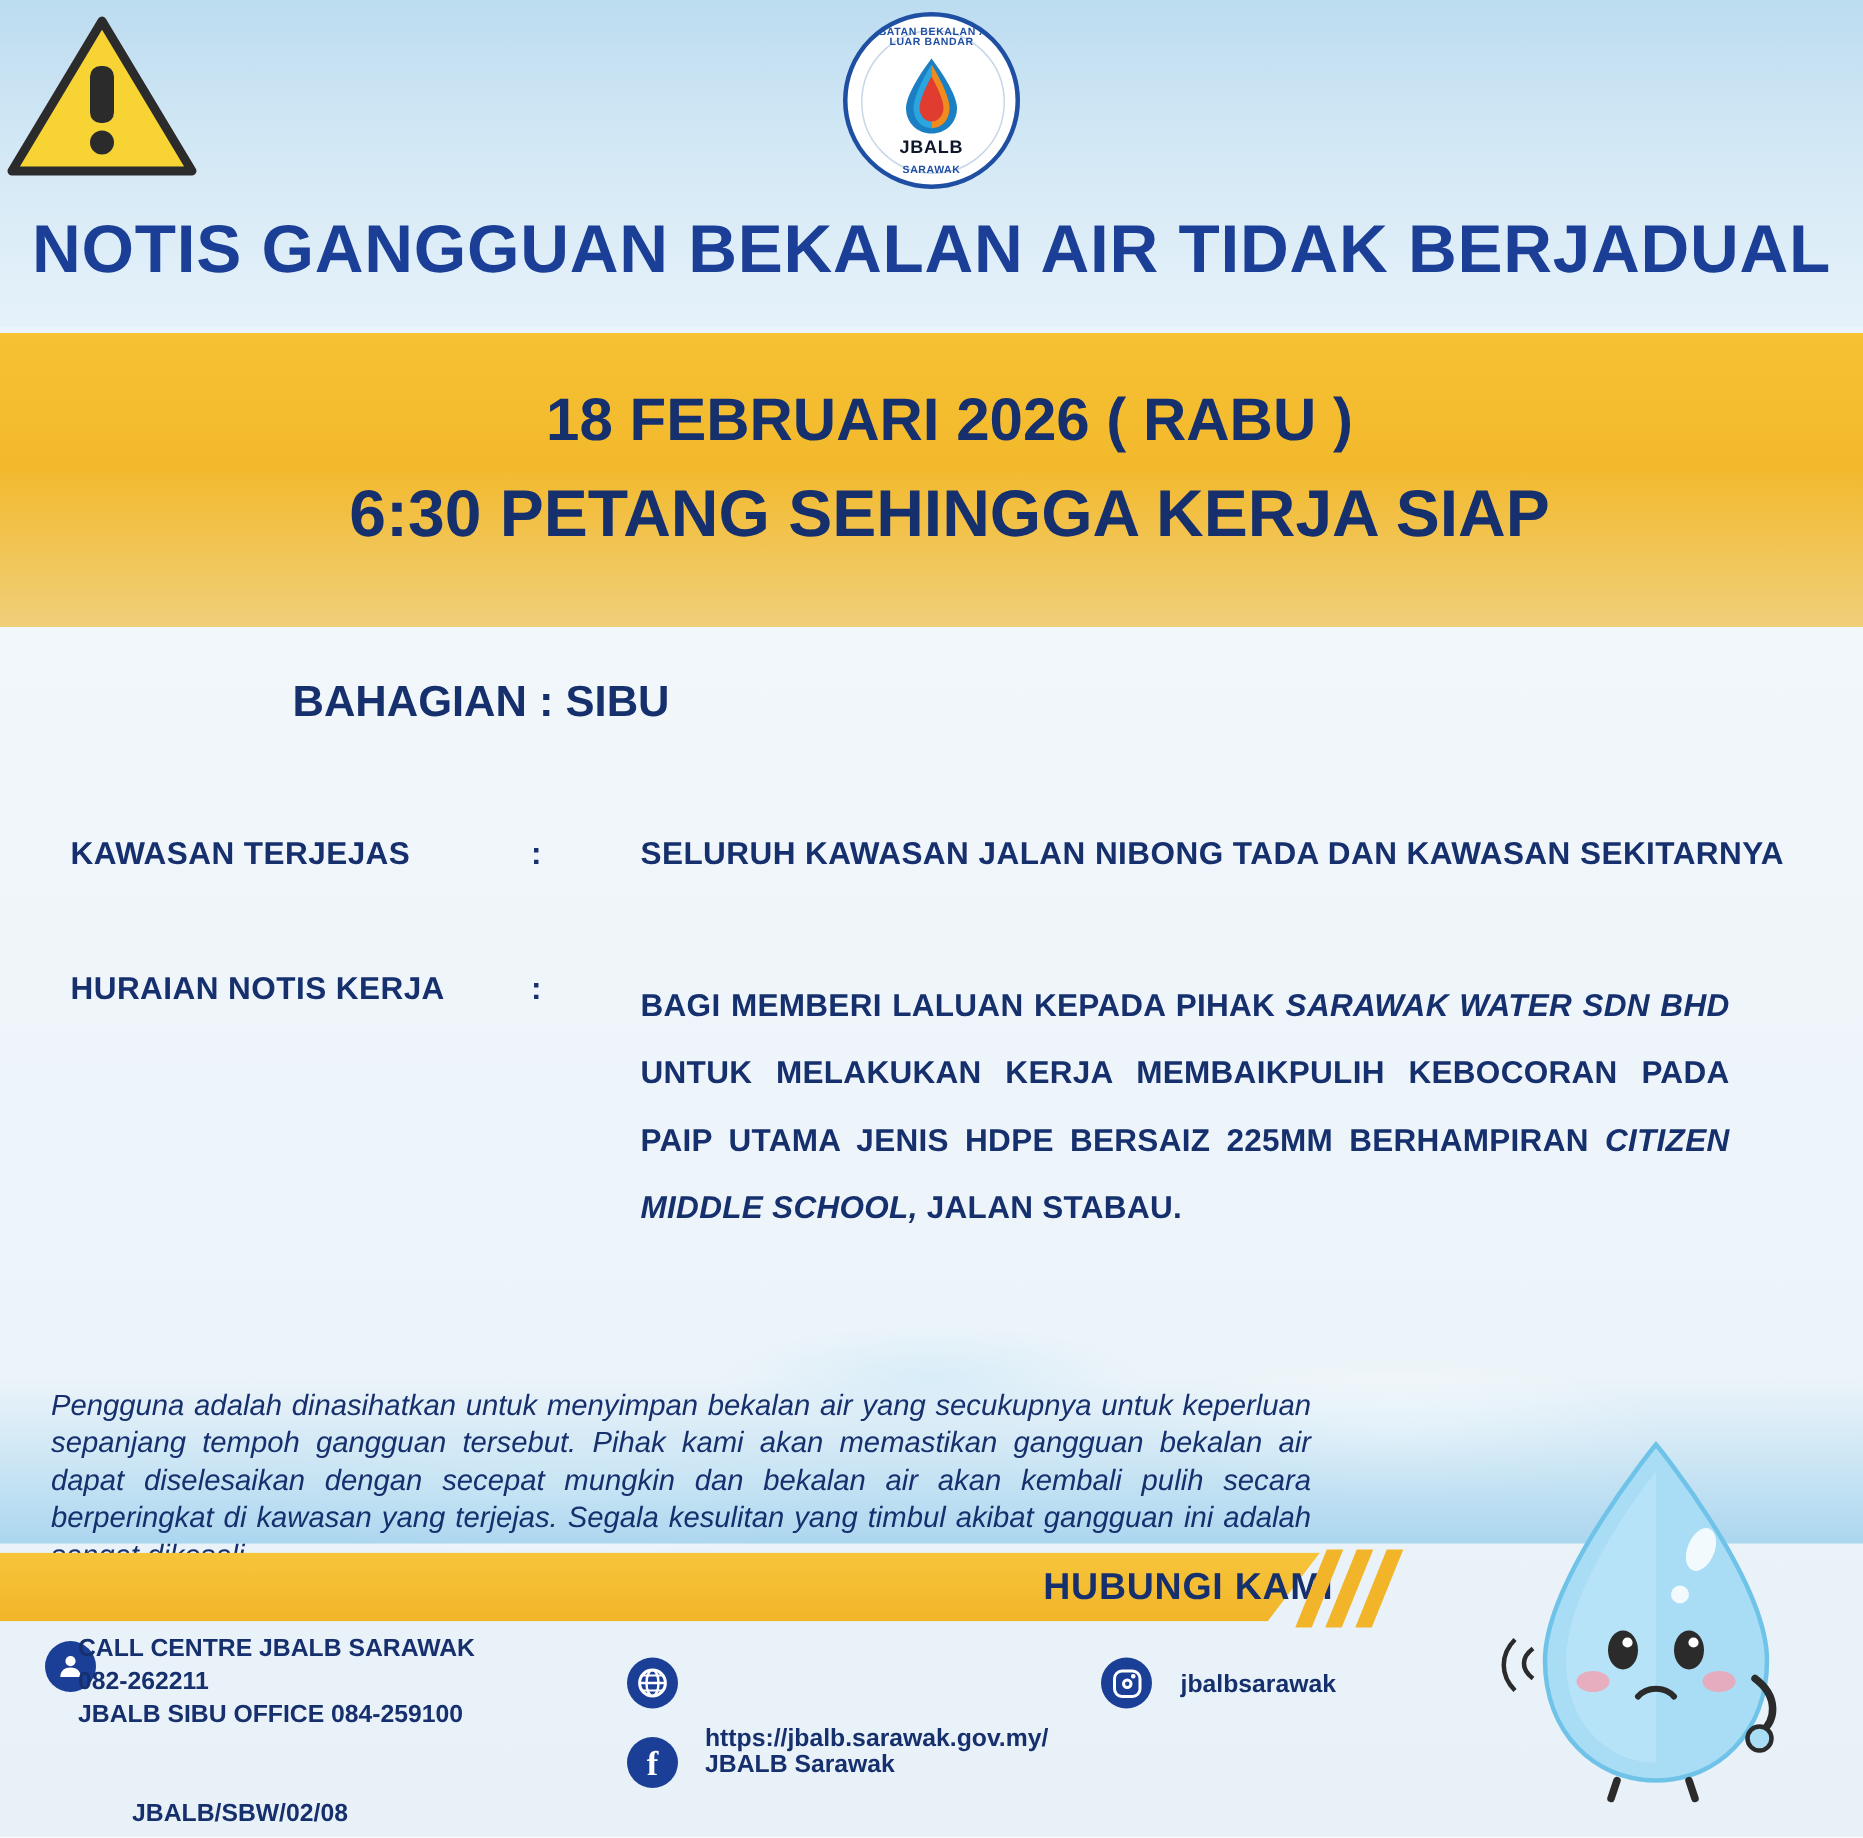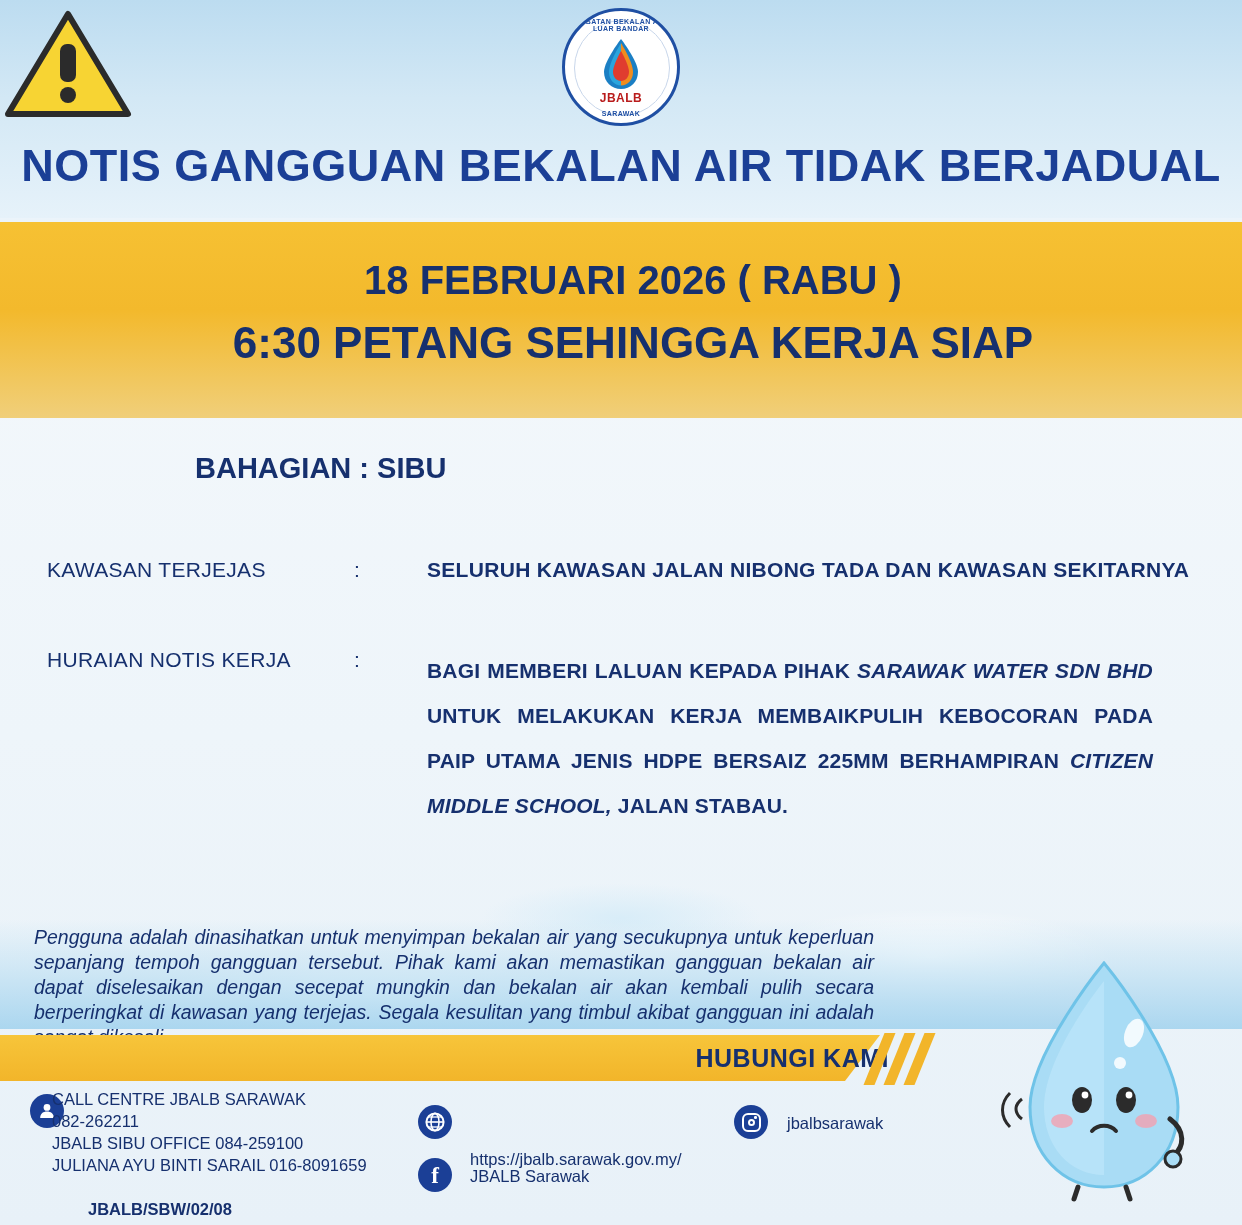--- a/index.html
+++ b/index.html
@@ -72,21 +72,21 @@
   }
   .logo-text-top { top: 7px; }
   .logo-text-bottom { bottom: 6px; }
   .logo-acronym {
     position: absolute;
     left: 0; width: 100%;
     top: 80px;
     text-align: center;
     font-size: 12px;
     font-weight: bold;
-    color: #b91c1c;
+    color: #0f172a;
     letter-spacing: .5px;
   }
 
   
   .main-title {
     position: absolute;
     left: 0; top: 140px;
     width: 100%;
     text-align: center;
     font-size: 45px;
@@ -132,21 +132,21 @@
     position: absolute;
     left: 655px; top: 0;
     font-size: 29px;
     font-weight: bold;
     color: #16306e;
   }
 
   .field {
     position: absolute;
     font-size: 21px;
-    font-weight: normal;
+    font-weight: bold;
     color: #16306e;
     letter-spacing: .3px;
   }
   .label-kawasan { left: 47px; top: 558px; }
   .colon-kawasan { left: 354px; top: 558px; }
   .value-kawasan { left: 427px; top: 558px; font-weight: bold; }
 
   .label-huraian { left: 47px; top: 648px; }
   .colon-huraian { left: 354px; top: 648px; }
   .value-huraian {
@@ -247,21 +247,21 @@
     color: #ffffff;
     display: flex;
     align-items: center;
     justify-content: center;
     font-size: 19px;
     font-weight: bold;
   }
   .ci-text {
     position: absolute;
     font-size: 16.5px;
-    font-weight: normal;
+    font-weight: bold;
     color: #16306e;
     line-height: 22px;
     white-space: nowrap;
   }
 
   .call-block { left: 30px; top: 4px; }
   .call-lines { left: 52px; top: -2px; }
   .web-icon { left: 418px; top: 15px; }
   .web-text { left: 470px; top: 22px; margin-top: 36px; }
   .fb-icon { left: 418px; top: 68px; }
@@ -367,21 +367,20 @@
     <div class="ci-icon call-block">
       <svg width="20" height="20" viewBox="0 0 20 20">
         <circle cx="10" cy="6.4" r="3.4" fill="#fff"></circle>
         <path d="M3.2 17 C3.2 12.6 6.3 10.6 10 10.6 C13.7 10.6 16.8 12.6 16.8 17 Z" fill="#fff"></path>
       </svg>
     </div>
     <div class="ci-text call-lines">
       <div>CALL CENTRE JBALB SARAWAK</div>
       <div>082-262211</div>
       <div>JBALB SIBU OFFICE  084-259100</div>
-      <div>JULIANA AYU BINTI SARAIL 016-8091659</div>
     </div>
 
     <div class="ci-icon web-icon">
       <svg width="22" height="22" viewBox="0 0 22 22">
         <circle cx="11" cy="11" r="8.6" fill="none" stroke="#fff" stroke-width="2"></circle>
         <ellipse cx="11" cy="11" rx="4" ry="8.6" fill="none" stroke="#fff" stroke-width="1.6"></ellipse>
         <line x1="2.4" y1="11" x2="19.6" y2="11" stroke="#fff" stroke-width="1.6"></line>
         <line x1="4" y1="6" x2="18" y2="6" stroke="#fff" stroke-width="1.3"></line>
         <line x1="4" y1="16" x2="18" y2="16" stroke="#fff" stroke-width="1.3"></line>
       </svg>

